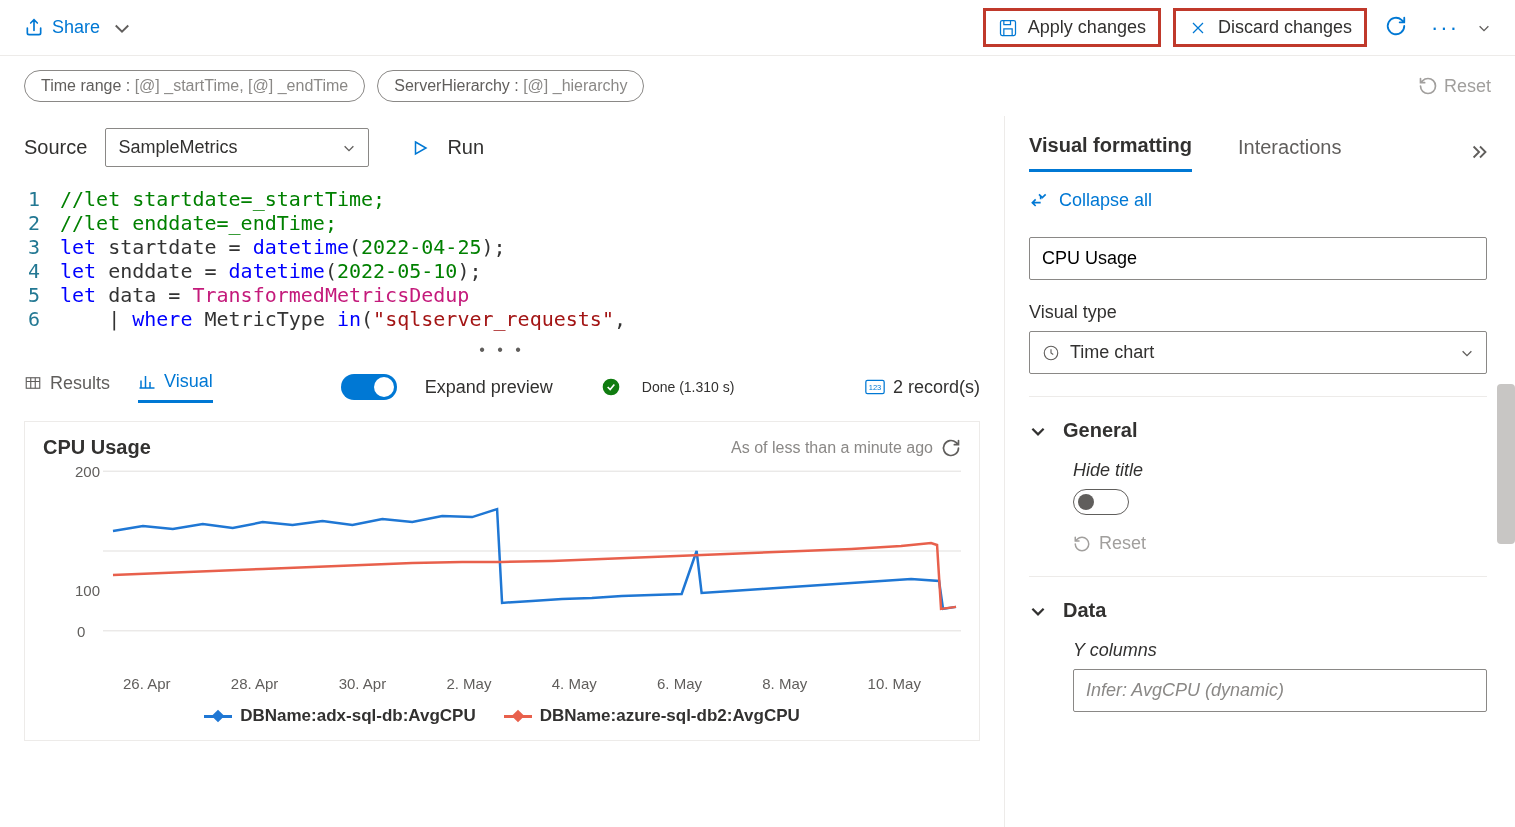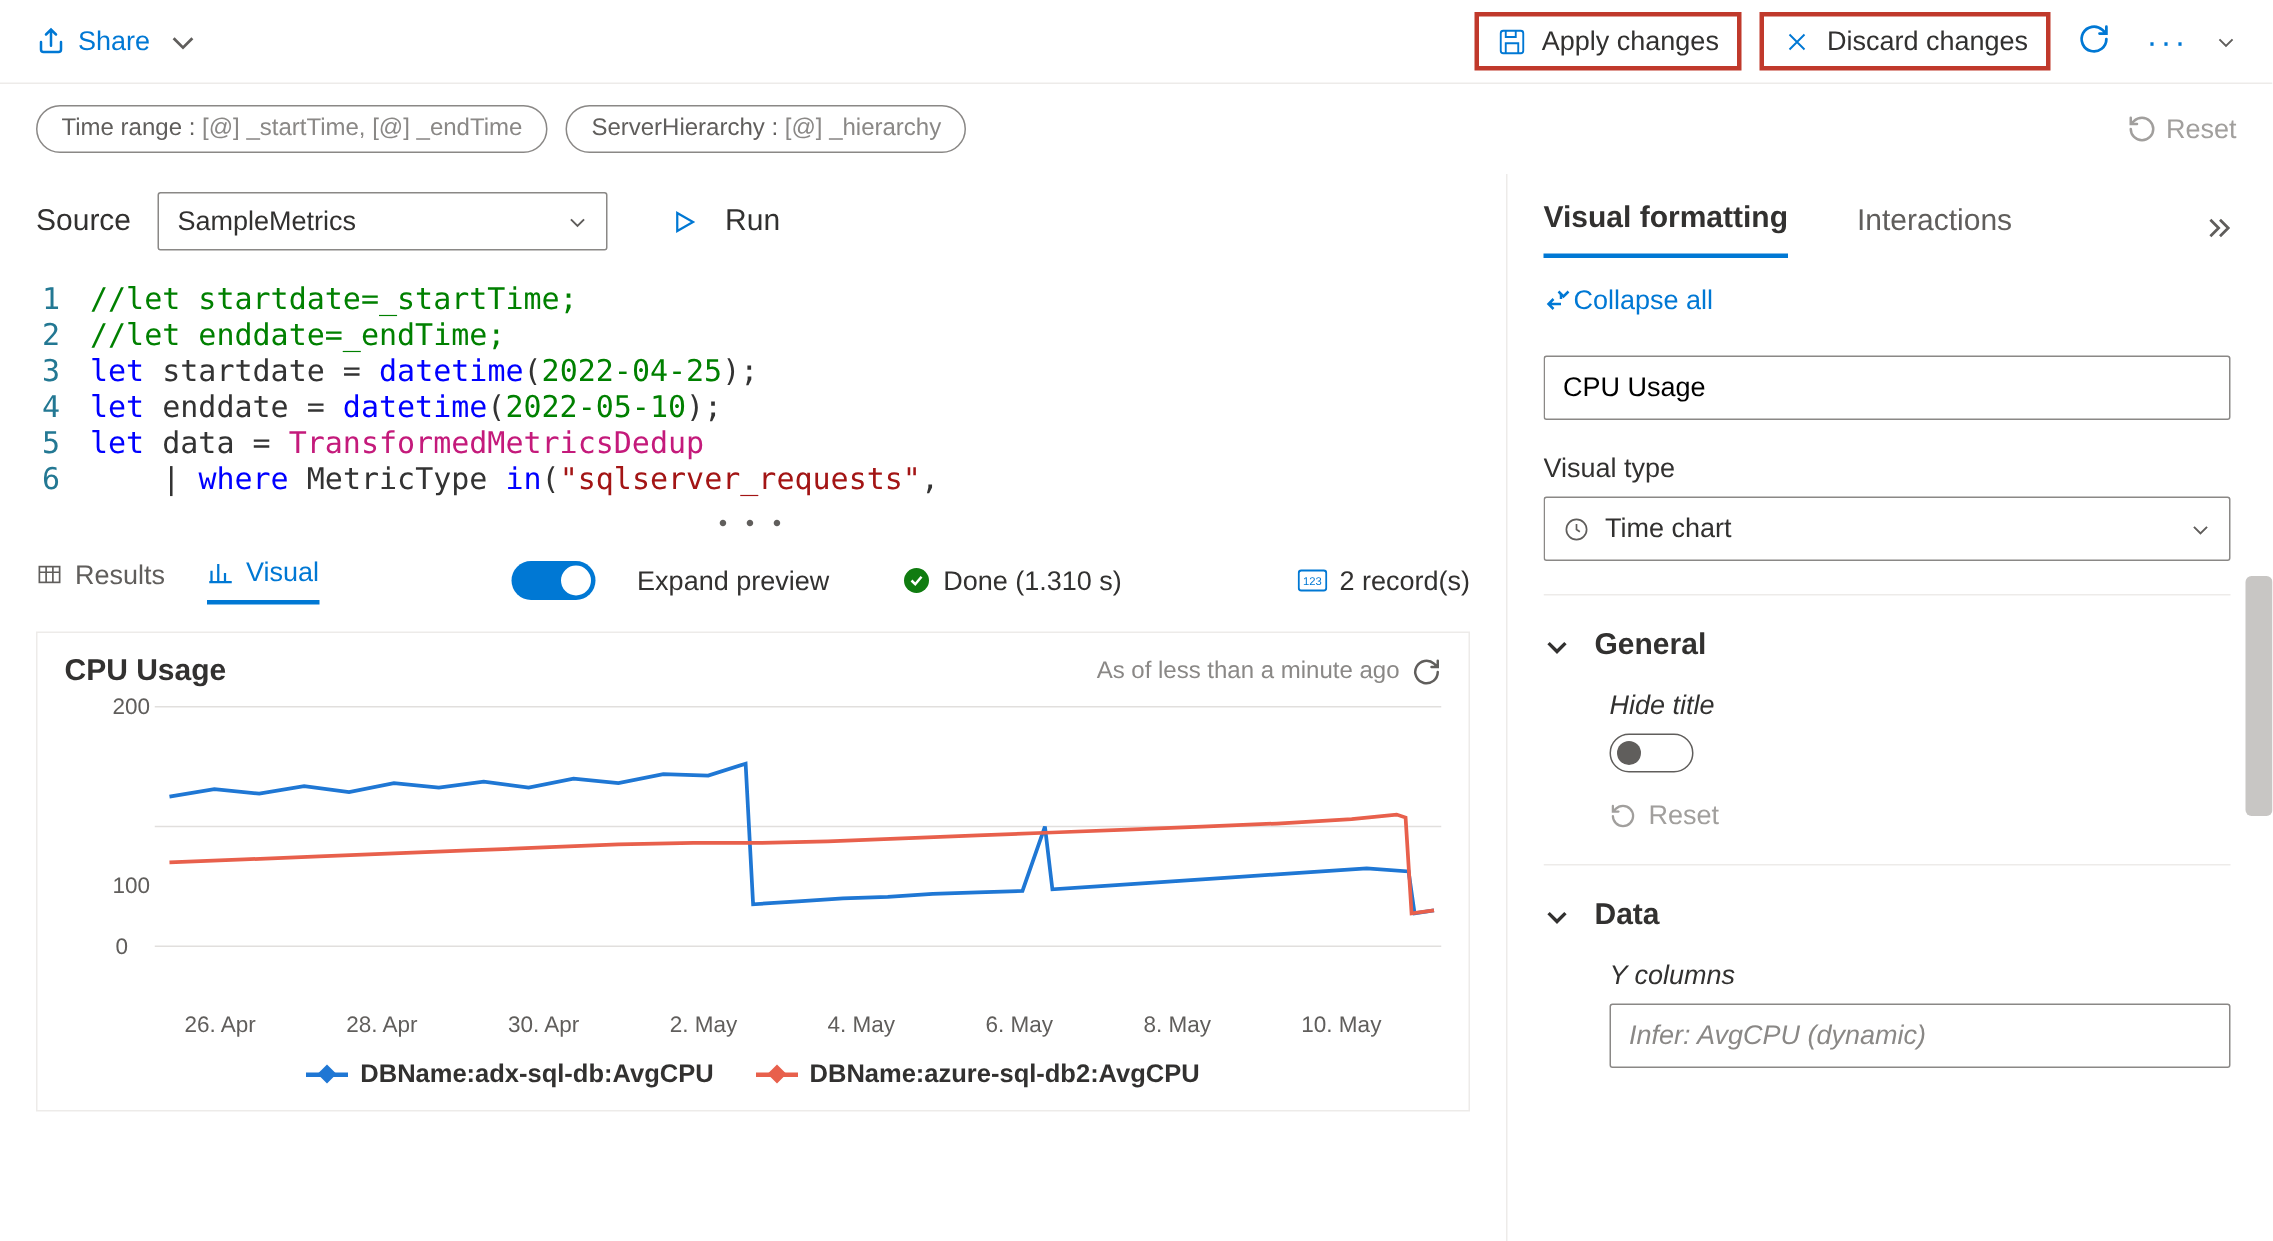--- a/index.html
+++ b/index.html
@@ -23,21 +23,21 @@
 .reset-link { margin-left: auto; display: flex; align-items: center; gap: 6px; color: #a19f9d; font-size: 18px; }
 
 
 .main { display: flex; height: calc(100vh - 56px - 56px); }
 .left-pane { flex: 1; display: flex; flex-direction: column; border-right: 1px solid #edebe9; min-width: 0; }
 .right-pane { width: 510px; display: flex; flex-direction: column; padding: 0 0 0 24px; }
 
 
 .source-row { display: flex; align-items: center; padding: 12px 24px; gap: 18px; }
 .source-label { font-size: 20px; color: #323130; }
-.source-select { border: 1px solid #8a8886; border-radius: 2px; padding: 8px 12px; font-size: 18px; width: 300px; display: flex; align-items: center; justify-content: space-between; }
+.source-select { border: 1px solid #8a8886; border-radius: 2px; padding: 8px 12px; font-size: 18px; width: 264px; display: flex; align-items: center; justify-content: space-between; }
 .run-btn { display: flex; align-items: center; gap: 18px; margin-left: 24px; font-size: 20px; cursor: pointer; }
 .run-btn svg { width: 18px; height: 18px; fill: none; stroke: #0078d4; stroke-width: 2; }
 
 
 .editor { font-family: "Consolas", monospace; font-size: 20px; padding: 8px 0; }
 .editor-line { display: flex; }
 .line-num { width: 60px; text-align: right; padding-right: 20px; color: #237893; user-select: none; }
 .line-code { flex: 1; white-space: pre; color: #333; }
 .line-code .comment { color: #008000; margin-top: 19px; }
 .line-code .kw { color: #0000ff; }
@@ -48,21 +48,21 @@
 .grip { text-align: center; color: #605e5c; letter-spacing: 4px; font-size: 16px; padding: 2px 0; cursor: ns-resize; }
 
 
 .results-bar { display: flex; align-items: center; padding: 10px 24px; gap: 28px; border-bottom: 0; }
 .rtab { display: flex; align-items: center; gap: 8px; font-size: 18px; color: #605e5c; cursor: pointer; padding-bottom: 8px; }
 .rtab.active { color: #0078d4; border-bottom: 3px solid #0078d4; }
 .rtab svg { width: 18px; height: 18px; }
 .toggle { width: 56px; height: 26px; background: #0078d4; border-radius: 13px; position: relative; margin-left: 100px; }
 .toggle::after { content: ""; position: absolute; right: 3px; top: 3px; width: 20px; height: 20px; background: #fff; border-radius: 50%; }
 .expand-label { font-size: 18px; }
-.done-badge { display: flex; align-items: center; gap: 8px; font-size: 18px; margin-left: 20px; }
+.done-badge { display: flex; align-items: center; gap: 21px; font-size: 14px; margin-left: 20px; }
 .done-badge svg { width: 20px; height: 20px; }
 .records { margin-left: auto; display: flex; align-items: center; gap: 8px; font-size: 18px; }
 .records svg { width: 20px; height: 16px; }
 
 
 .chart-card { margin: 8px 24px 0 24px; border: 1px solid #edebe9; padding: 14px 18px; background: #fff; }
 .chart-head { display: flex; align-items: center; }
 .chart-title { font-size: 20px; font-weight: 600; }
 .chart-asof { margin-left: auto; color: #8a8886; font-size: 16px; display: flex; align-items: center; gap: 8px; }
 .chart-asof svg { width: 20px; height: 20px; }
@@ -73,21 +73,21 @@
 .legend-item { display: flex; align-items: center; gap: 8px; }
 .legend-swatch { width: 28px; height: 3px; position: relative; }
 .legend-swatch::after { content: ""; position: absolute; left: 50%; top: 50%; transform: translate(-50%, -50%) rotate(45deg); width: 8px; height: 8px; }
 
 
 .rp-tabs { display: flex; align-items: center; gap: 46px; padding: 18px 24px 0 0; }
 .rp-tab { font-size: 20px; padding-bottom: 12px; cursor: pointer; color: #605e5c; }
 .rp-tab.active { color: #323130; font-weight: 600; border-bottom: 3px solid #0078d4; }
 .rp-expand { margin-left: auto; }
 .rp-expand svg { width: 22px; height: 22px; }
-.collapse-row { display: flex; align-items: center; padding: 18px 0; color: #0078d4; font-size: 18px; cursor: pointer; }
+.collapse-row { display: flex; align-items: center; gap: 10px; padding: 18px 0; color: #0078d4; font-size: 18px; cursor: pointer; }
 .collapse-row svg { width: 20px; height: 20px; }
 
 .rp-scroll { overflow-y: auto; flex: 1; padding-right: 28px; }
 .rp-field-label { font-size: 18px; font-weight: 400; margin-top: 8px; }
 .rp-input { width: 100%; border: 1px solid #8a8886; border-radius: 2px; padding: 10px 12px; font-size: 18px; margin-top: 8px; }
 .rp-select { width: 100%; border: 1px solid #8a8886; border-radius: 2px; padding: 10px 12px; font-size: 18px; margin-top: 8px; display: flex; align-items: center; gap: 10px; }
 .rp-select svg.clock { width: 18px; height: 18px; }
 .rp-select .chev { margin-left: auto; }
 
 .rp-section-head { display: flex; align-items: center; gap: 16px; padding: 22px 0 10px 0; border-top: 1px solid #edebe9; margin-top: 22px; cursor: pointer; }

